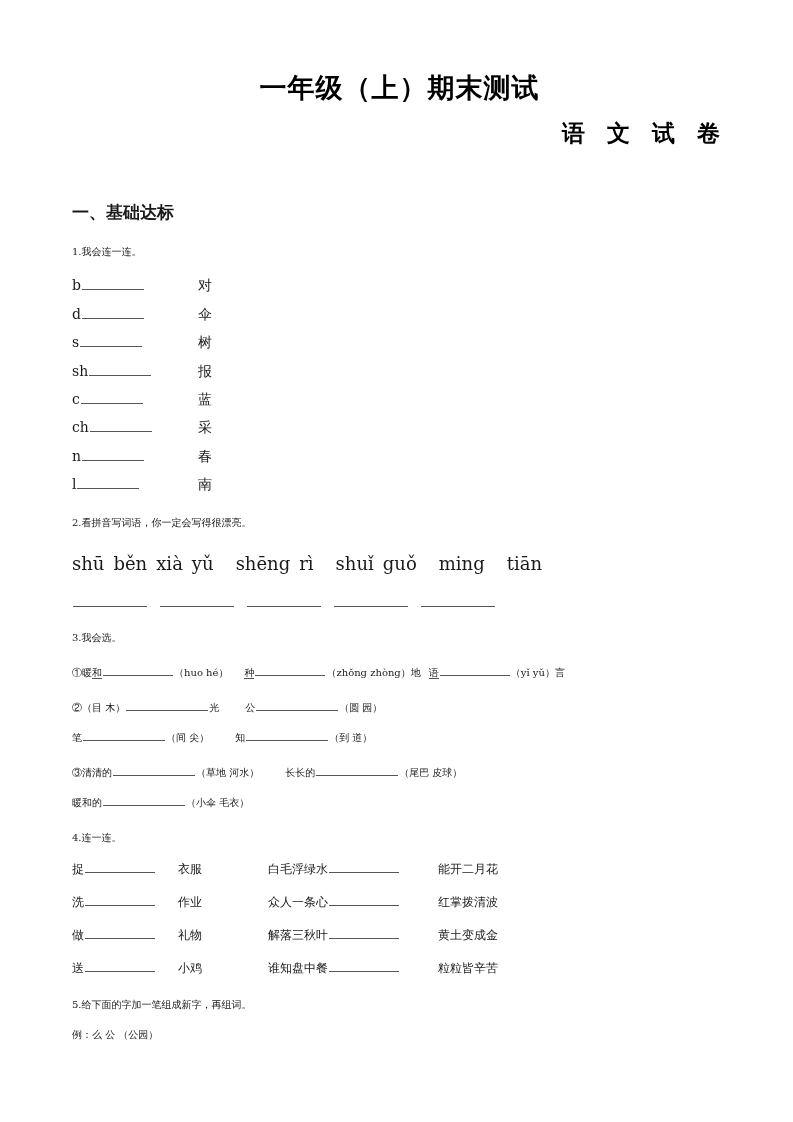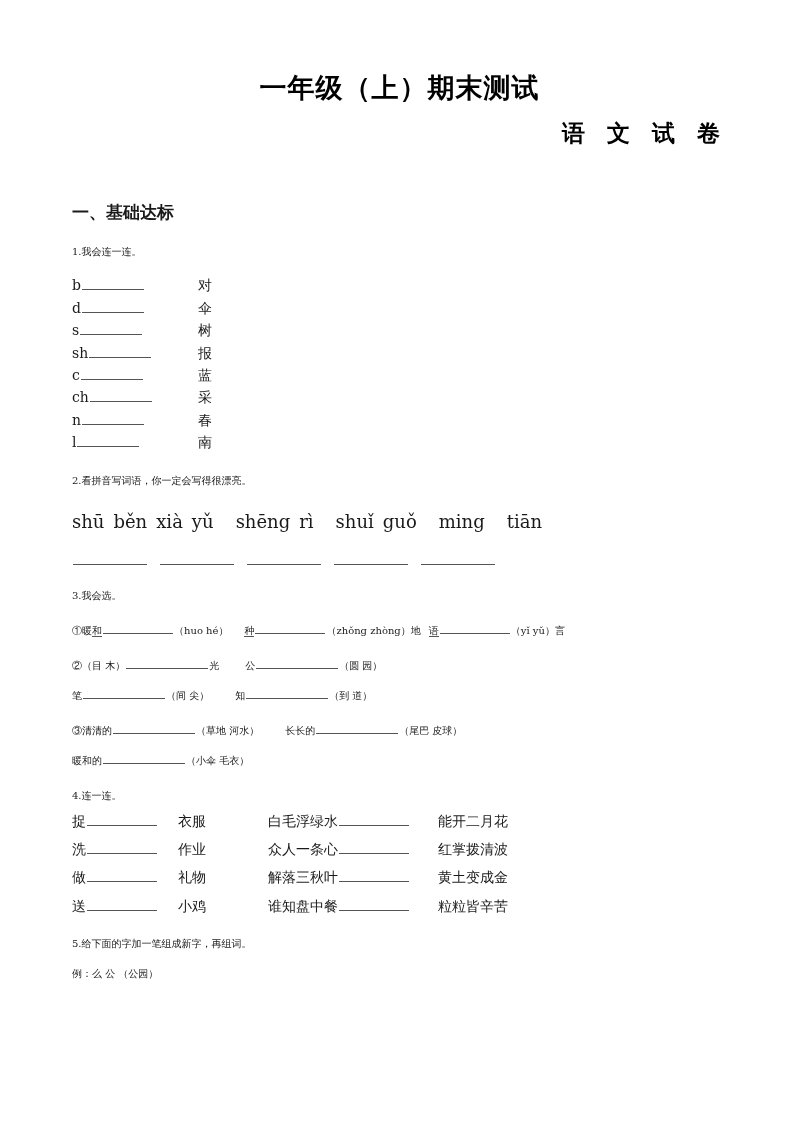--- a/index.html
+++ b/index.html
@@ -77,21 +77,21 @@
   .bl-lg { width: 82px; }
   .bl-q2 { width: 74px; }
 
   .u-char { border-bottom: 1px solid #555; }
 
   
   .match-list { margin-top: 14px; }
   .match-row {
     font-size: 14px;
     line-height: 1.6;
-    margin-top: 0;
+    margin-top: 6px;
     white-space: nowrap;
   }
   .match-row .left {
     display: inline-block;
     width: 118px;
   }
   .match-row .left .lbl { letter-spacing: 0px; }
   .match-row .right {
     display: inline-block;
     padding-left: 8px;
@@ -106,23 +106,23 @@
   .pinyin-row span { margin-right: 9px; }
   .pinyin-row span.gap { margin-right: 22px; }
   .q2-blanks {
     margin-top: 16px;
     white-space: nowrap;
   }
   .q2-blanks .blank { margin-right: 12px; }
 
   
   .q4-row {
-    font-size: 14px;
+    font-size: 12px;
     line-height: 1.6;
-    margin-top: 6px;
+    margin-top: 14px;
     white-space: nowrap;
   }
   .q4-c1 { display: inline-block; width: 106px; }
   .q4-c2 { display: inline-block; width: 90px; }
   .q4-c3 { display: inline-block; width: 170px; }
   .q4-c4 { display: inline-block; }
 
   .sp-s { display: inline-block; width: 8px; }
   .sp-m { display: inline-block; width: 16px; }
   .sp-l { display: inline-block; width: 26px; }

